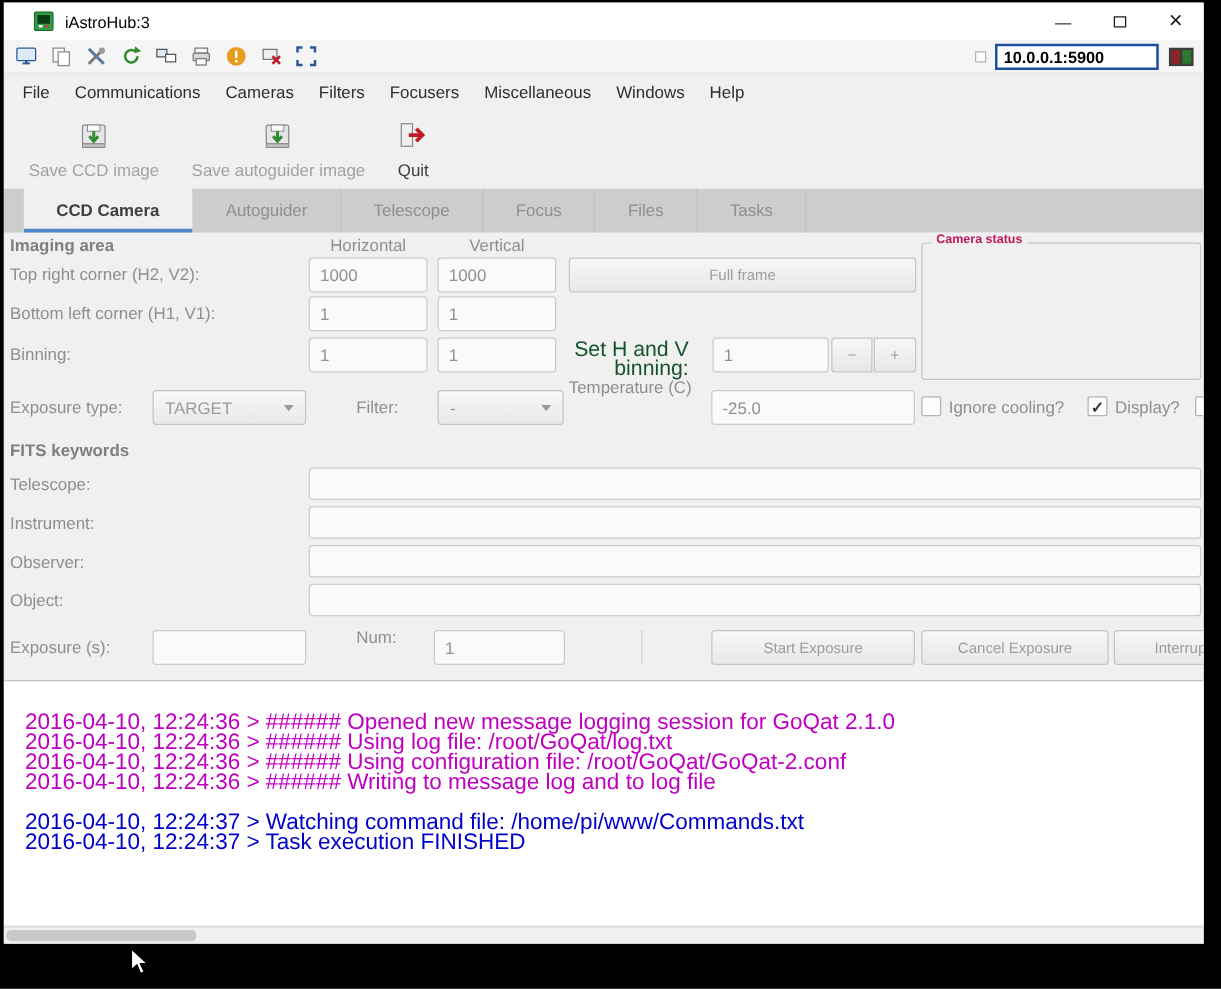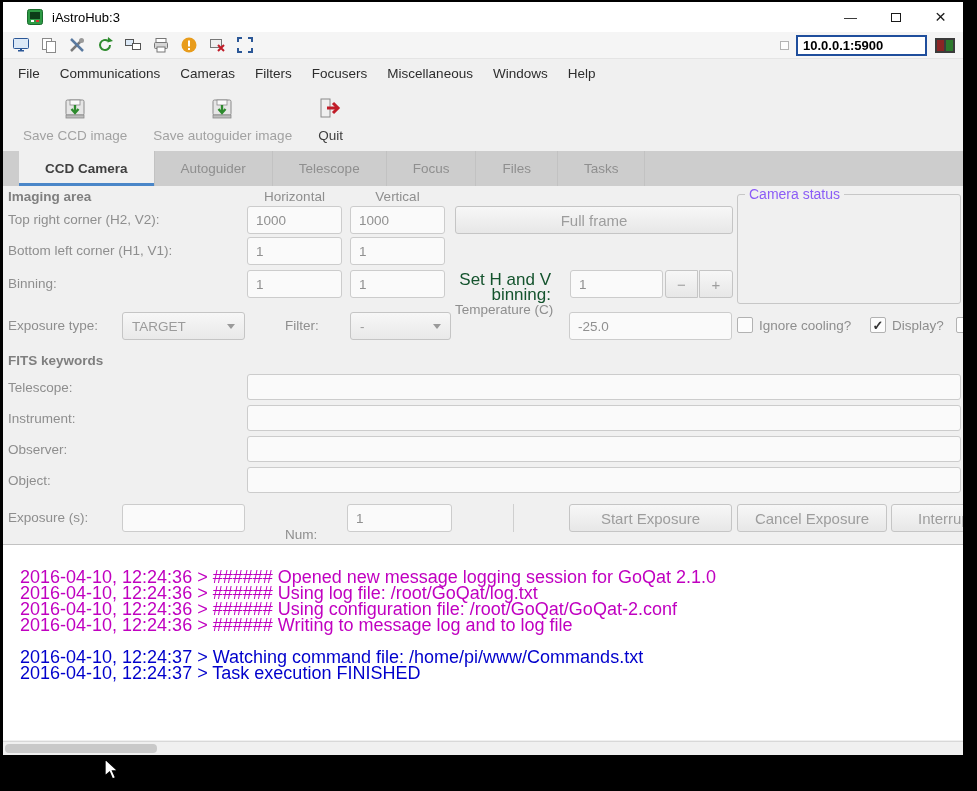--- a/index.html
+++ b/index.html
@@ -50,32 +50,32 @@
 
   
   .panel { position:relative; height:358px; width:100%; overflow:hidden; flex:0 0 auto; }
   .glabel { position:absolute; font-size:13.5px; color:#8e8e8e; line-height:16px; white-space:nowrap; }
   .section-title { position:absolute; font-size:13.5px; font-weight:700; color:#7f7f7f; }
   .entry { position:absolute; height:28px; background:#fafafa; border:1px solid #cccccc;
     border-radius:3px; font-size:13.5px; color:#909090; padding:0 8px; outline:none; }
   .entry.small { height:26px; }
   .gtkbtn { position:absolute; height:28px; background:linear-gradient(#f7f7f7,#e7e7e7);
     border:1px solid #c5c5c5; border-radius:3px; display:flex; align-items:center;
-    justify-content:center; font-size:15px; color:#9d9d9d; cursor:default; white-space:nowrap; overflow:hidden; }
+    justify-content:center; font-size:12px; color:#9d9d9d; cursor:default; white-space:nowrap; overflow:hidden; }
   .combo { position:absolute; height:28px; background:linear-gradient(#f7f7f7,#e9e9e9);
     border:1px solid #c5c5c5; border-radius:3px; display:flex; align-items:center;
     font-size:13.5px; color:#9b9b9b; padding:12px 9px; cursor:default; }
   .combo .arrow { margin-left:auto; width:0; height:0; border-left:4px solid transparent;
     border-right:4px solid transparent; border-top:5px solid #9a9a9a; }
   .checkbox { position:absolute; width:16px; height:16px; border:1px solid #b2b2b2;
     border-radius:2px; background:#fcfcfc; display:flex; align-items:center;
     justify-content:center; font-size:13px; font-weight:700; color:#333; cursor:default; }
   .frame { position:absolute; border:1px solid #c7c7c7; border-radius:3px; }
   .frame-label { position:absolute; top:-9px; left:7px; background:#f0f0f0; padding:0 4px;
-    font-size:14px; font-weight:400; color:#8b5cf6; white-space:nowrap; }
+    font-size:10px; font-weight:700; color:#be185d; white-space:nowrap; }
   .vsep { position:absolute; width:1px; background:#cfcfcf; }
   .set-binning { position:absolute; font-size:17px; color:#14532d; line-height:15px;
     text-align:right; }
 
   
   .log { height:196px; background:#ffffff; border-top:1px solid #c2c2c2;
     padding:24px 0 0 5px; overflow:hidden; flex:0 0 auto; }
   .log-line { height:16px; line-height:16px; font-size:18px; white-space:pre;margin-left:12px; }
   .log-line.magenta { color:#c000c0; }
   .log-line.blue { color:#0000cc; }
@@ -300,21 +300,21 @@
         <input class="entry small" style="left: 244px; top: 219px; width: 714px;" value="">
 
         <span class="glabel" style="left:5px; top:256px;">Observer:</span>
         <input class="entry small" style="left: 244px; top: 250px; width: 714px;" value="">
 
         <span class="glabel" style="left:5px; top:287px;">Object:</span>
         <input class="entry small" style="left: 244px; top: 281px; width: 714px;" value="">
 
         <span class="glabel" style="left:5px; top:324px;">Exposure (s):</span>
         <input class="entry" style="left: 119px; top: 318px; width: 123px;" value="">
-        <span class="glabel" style="left:282px; top:341px;">Num:</span>
+        <span class="glabel" style="left:282px; top:316px;">Num:</span>
         <input class="entry" style="left: 344px; top: 318px; width: 105px;" value="1">
         <div class="vsep" style="left:510px; top:318px; height:28px;"></div>
         <div class="gtkbtn" style="left:566px; top:318px; width:163px;">Start Exposure</div>
         <div class="gtkbtn" style="left:734px; top:318px; width:150px;">Cancel Exposure</div>
         <div class="gtkbtn" style="left:888px; top:318px; width:110px;">Interrupt</div>
       </div>
 
       <div class="log">
         <div class="log-line magenta">2016-04-10, 12:24:36 &gt; ###### Opened new message logging session for GoQat 2.1.0</div>
         <div class="log-line magenta">2016-04-10, 12:24:36 &gt; ###### Using log file: /root/GoQat/log.txt</div>

